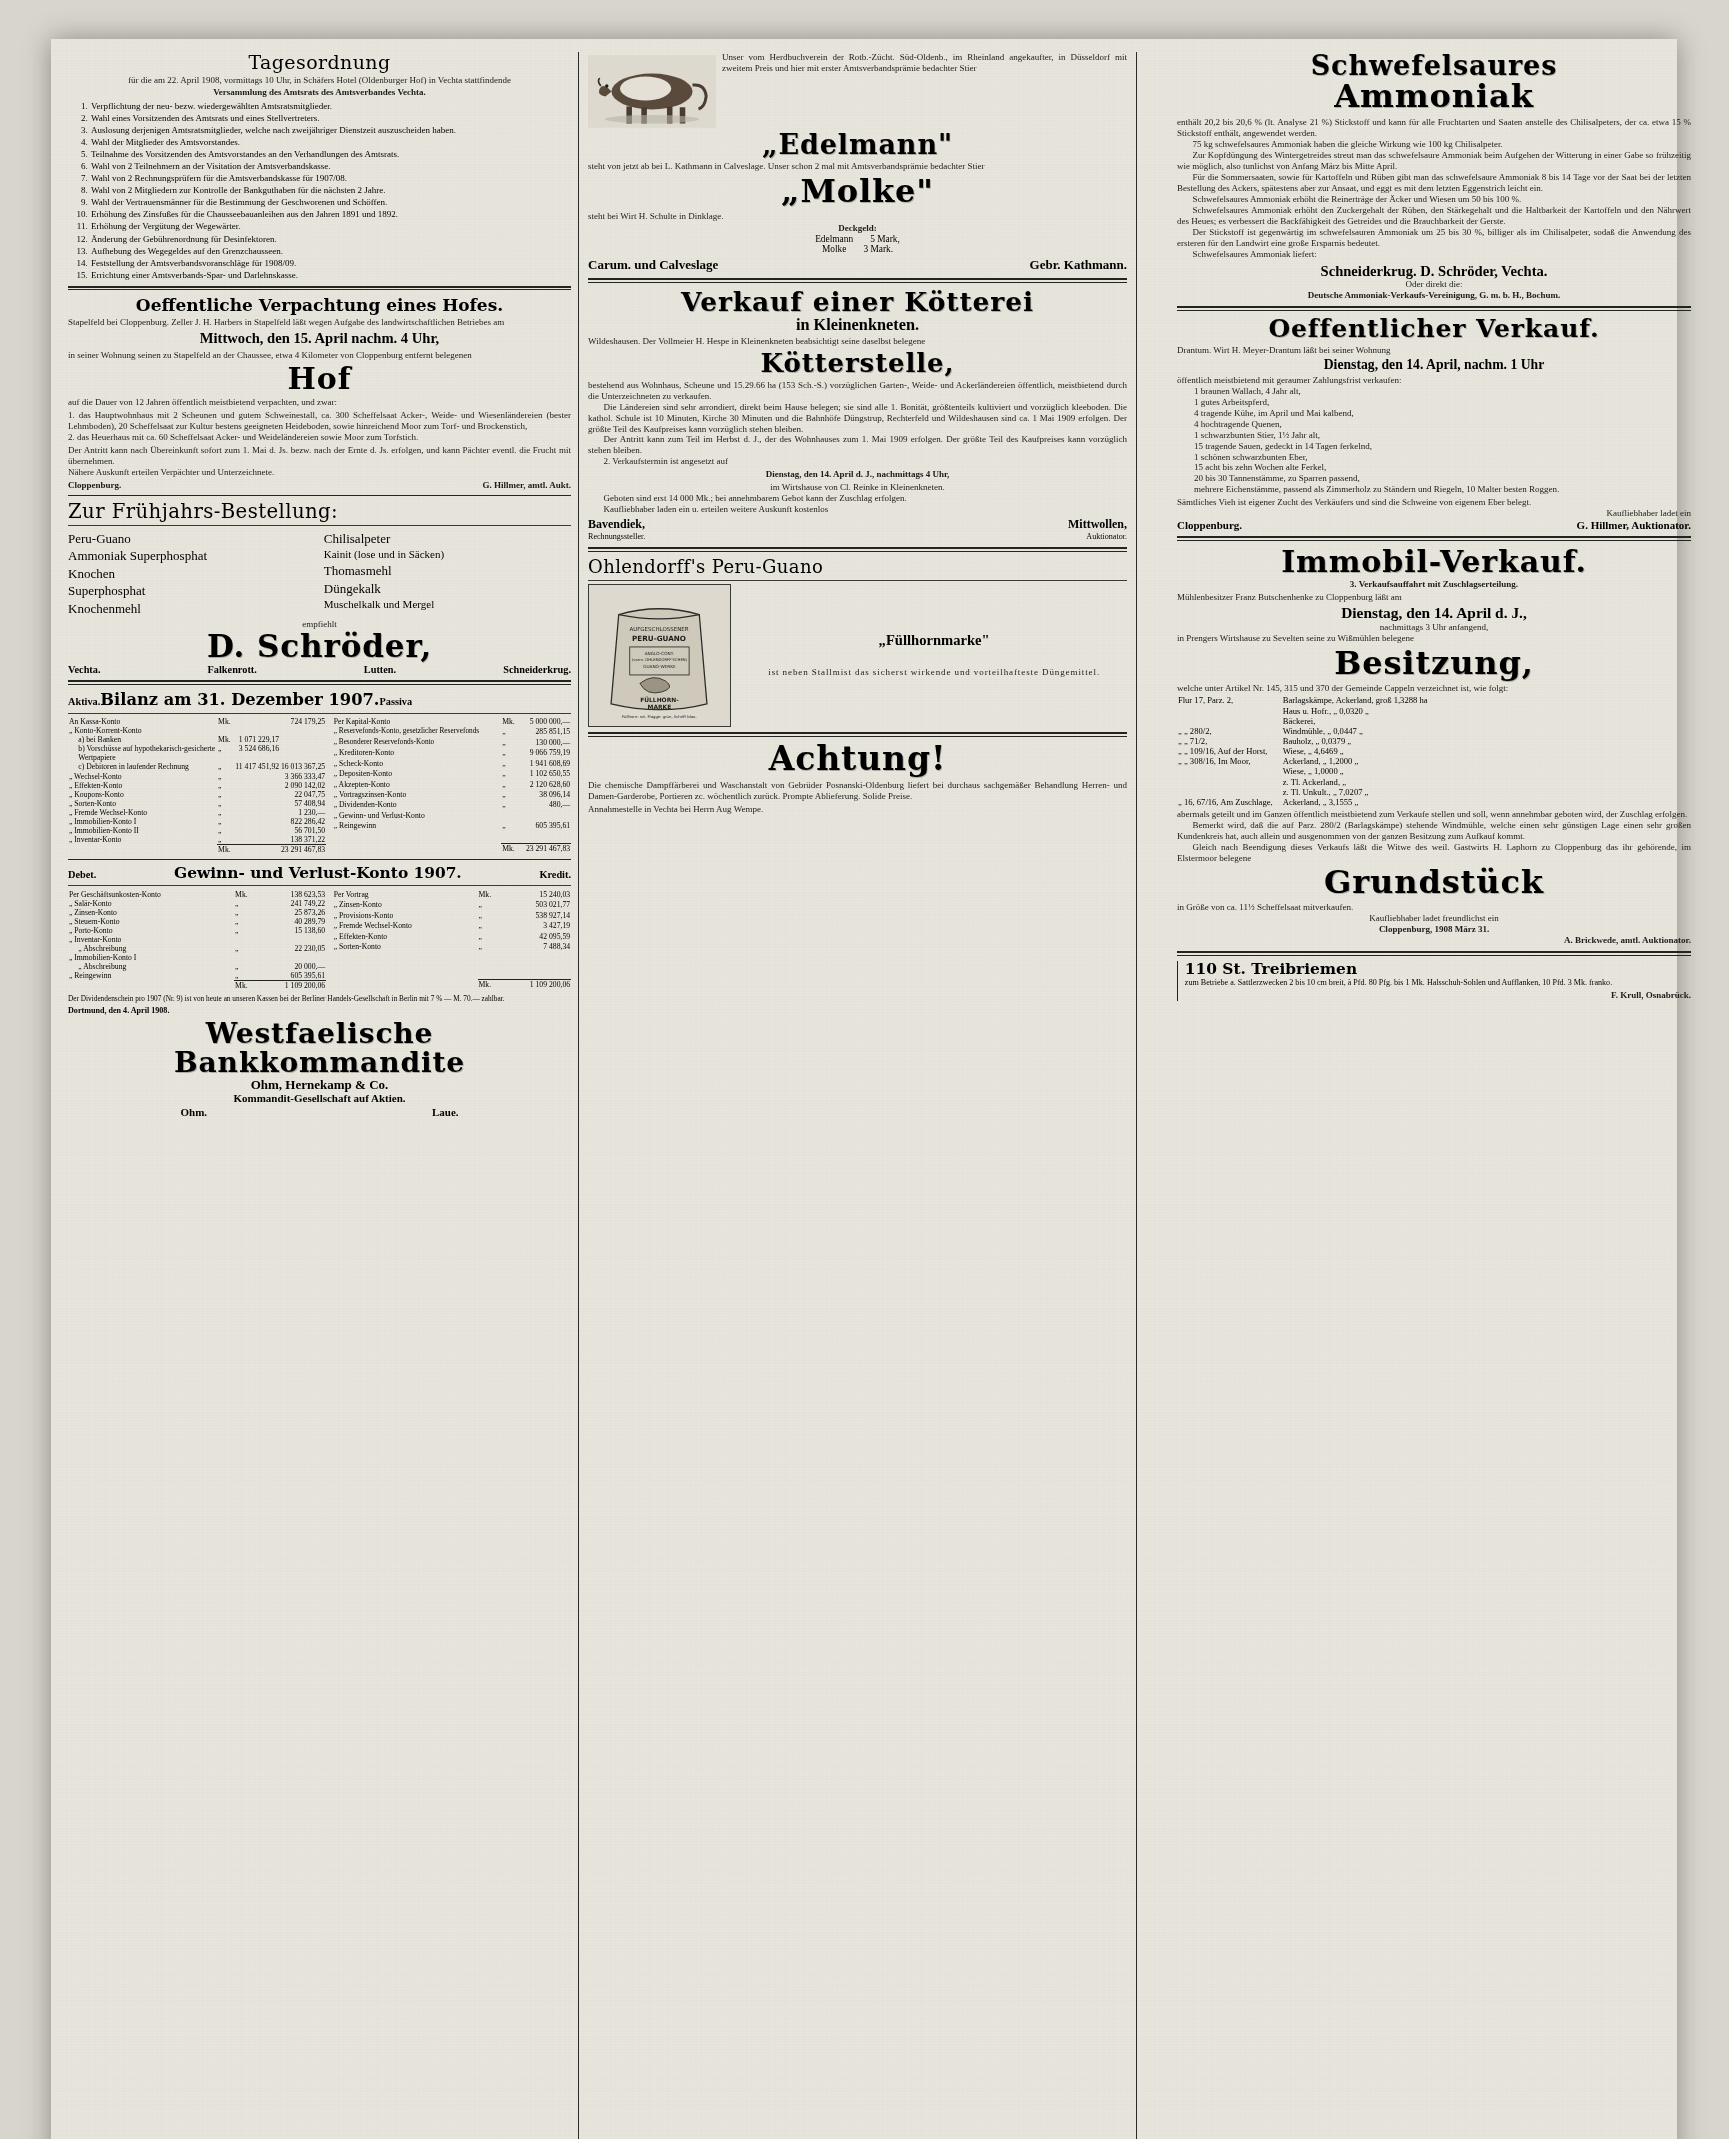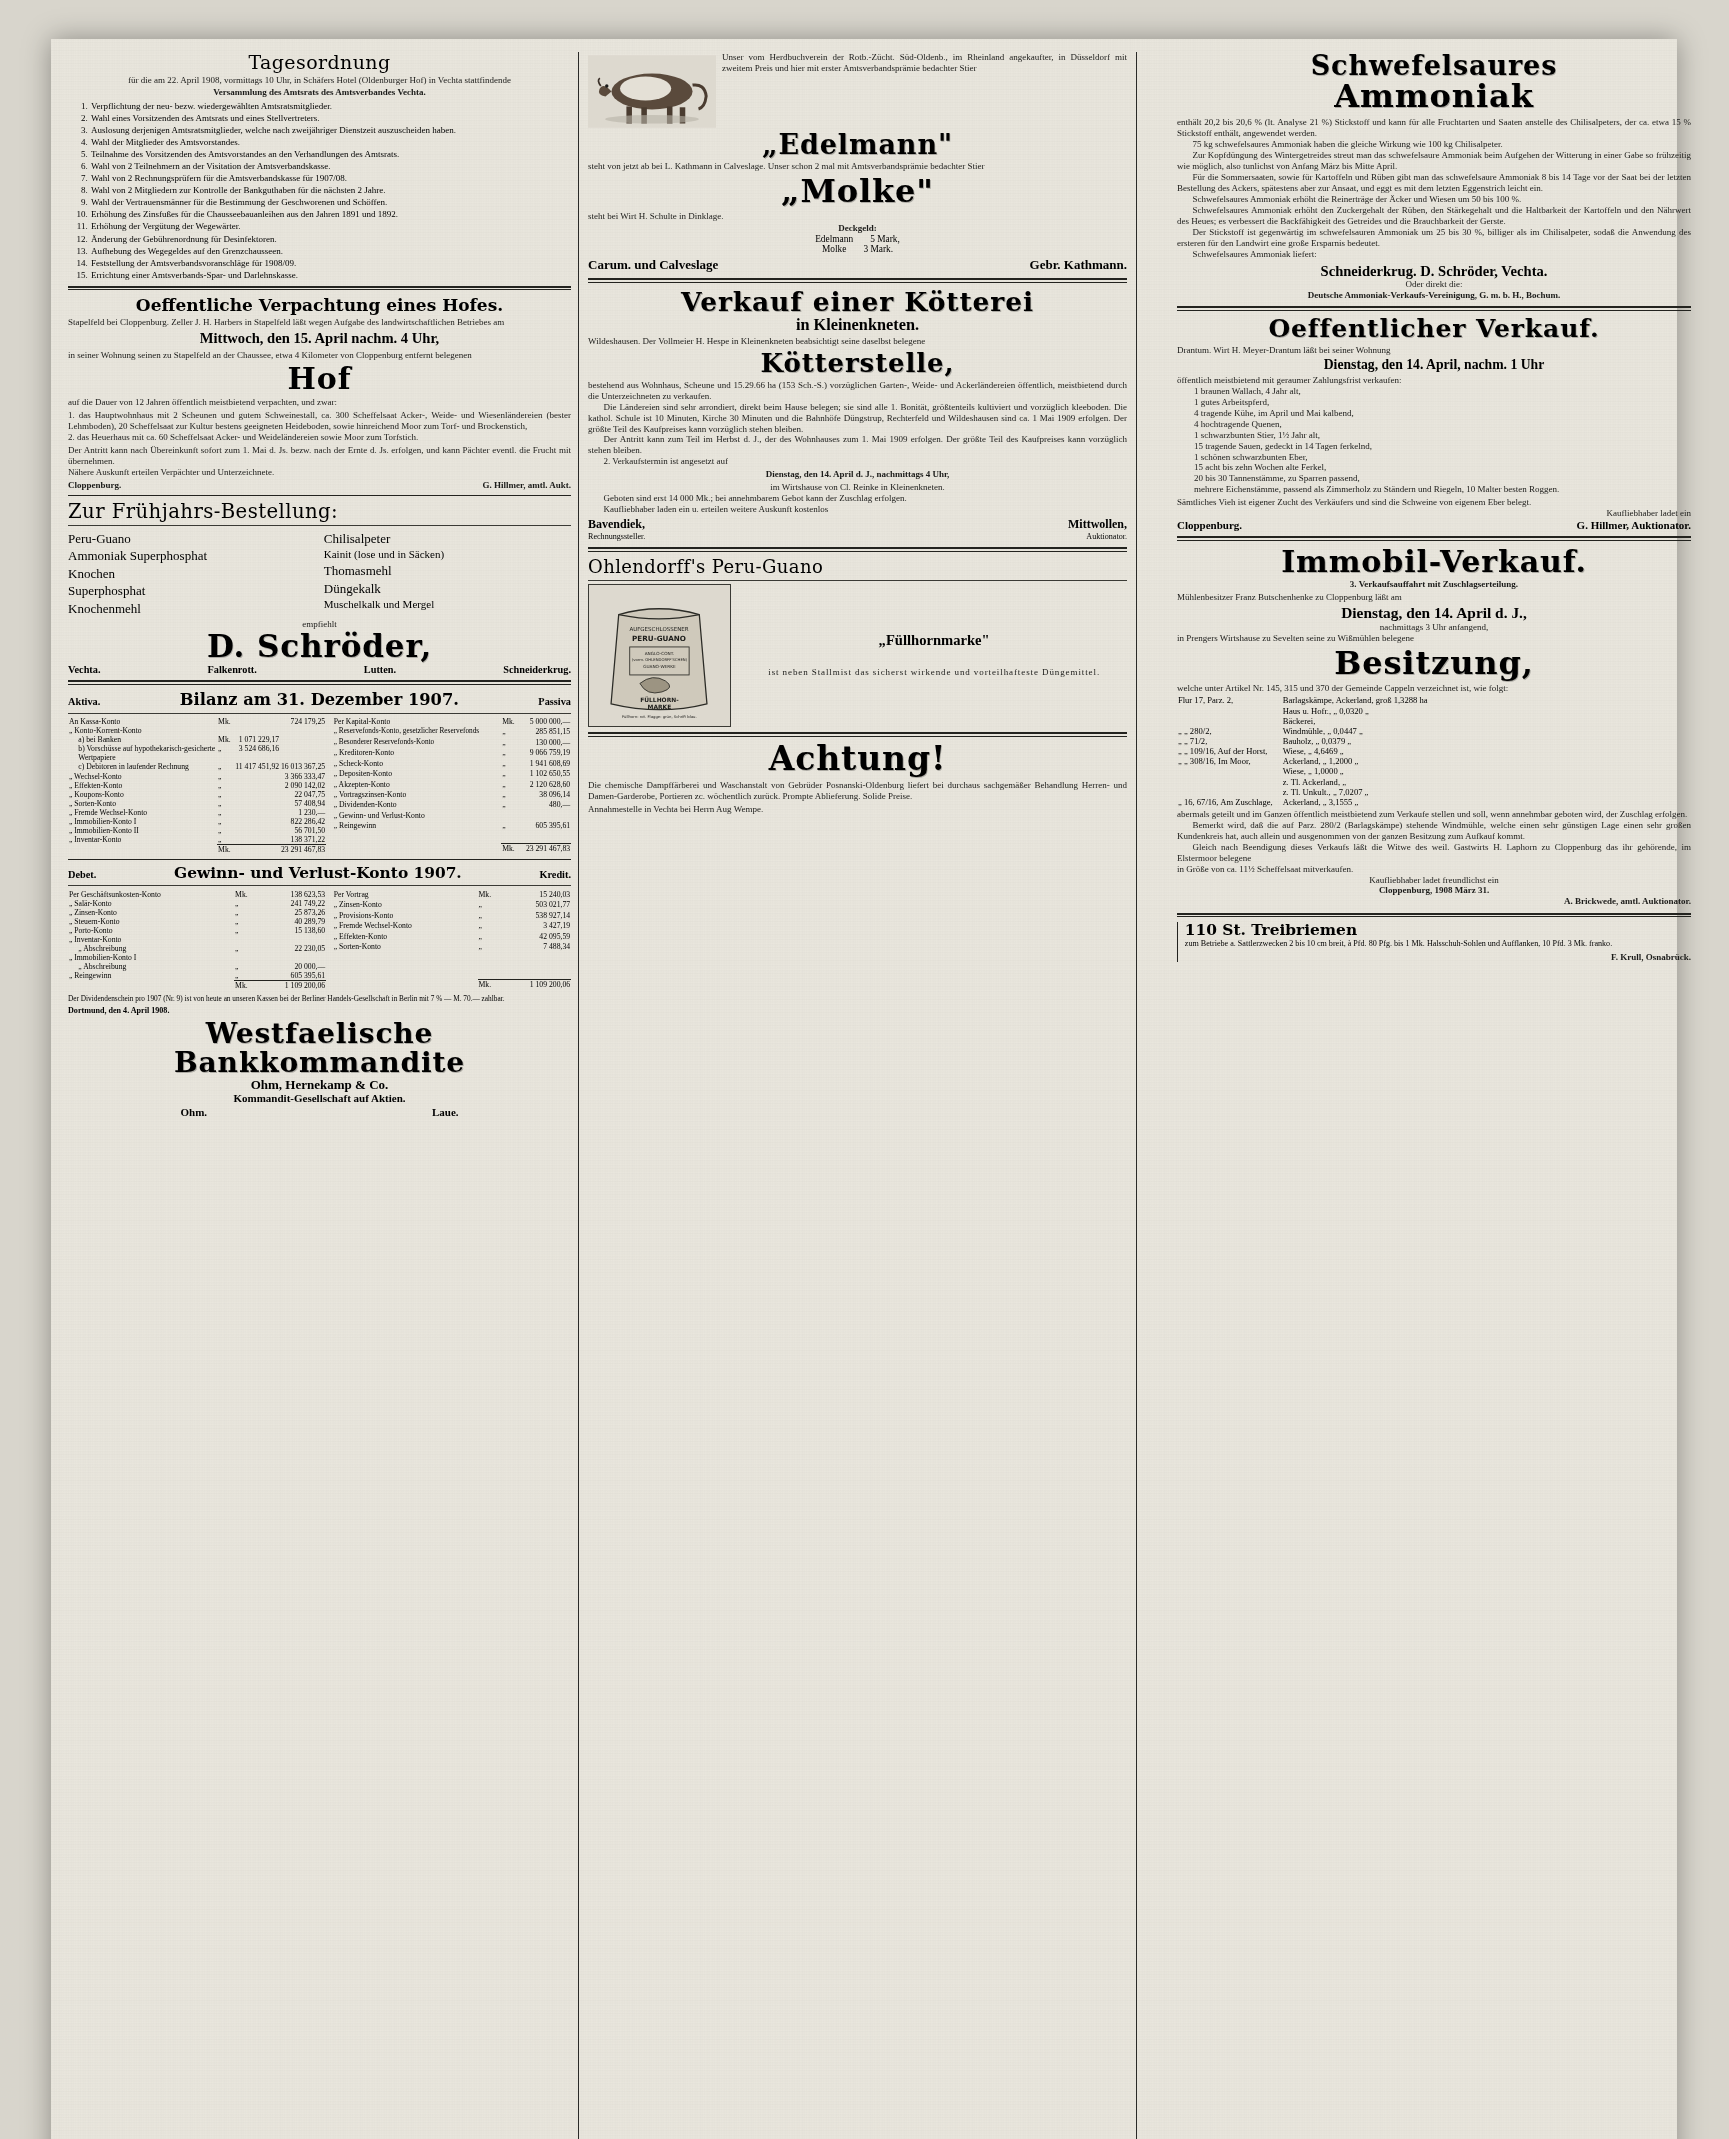--- a/index.html
+++ b/index.html
@@ -153,21 +153,21 @@
             <span>Vechta.</span>
             <span>Falkenrott.</span>
             <span>Lutten.</span>
             <span>Schneiderkrug.</span>
           </div>
         </div>
 
         <hr class="hrdbl">
 
         <div>
-          <div style="display:flex;align-items:baseline;justify-content:space-between">
+          <div style="display:flex;align-items:baseline;">
             <span class="b" style="font-size:10.3px">Aktiva.</span>
             <span class="b fx" style="font-size:16.3px">Bilanz am 31. Dezember 1907.</span>
             <span class="b" style="font-size:10.3px">Passiva</span>
           </div>
           <hr class="hrthin">
           <div style="display:flex;gap:6.8px">
             <table class="fin" style="width:52%">
               <tbody>
                   <tr>
                     <td class="lbl">An Kassa-Konto</td>
@@ -659,20 +659,21 @@
             <tr>
                   <td><span>„</span> <span>16,</span> <span>67/16, Am Zuschlage,</span></td>
                   <td style="white-space:normal">Ackerland, „ 3,1555 „</td>
                 </tr>
           </tbody>
             </table>
 
           <div class="txt" style="margin-top:1.7px">abermals geteilt und im Ganzen öffentlich meistbietend zum Verkaufe stellen und soll, wenn annehmbar geboten wird, der Zuschlag erfolgen.</div>
           <div class="txt ind">Bemerkt wird, daß die auf Parz. 280/2 (Barlagskämpe) stehende Windmühle, welche einen sehr günstigen Lage einen sehr großen Kundenkreis hat, auch allein und ausgenommen von der ganzen Besitzung zum Aufkauf kommt.</div>
           <div class="txt ind">Gleich nach Beendigung dieses Verkaufs läßt die Witwe des weil. Gastwirts H. Laphorn zu Cloppenburg das ihr gehörende, im Elstermoor belegene</div>
+          <div class="h1 fx shadowtext" style="font-size:32px;margin:2.6px 0">Grundstück</div>
           <div class="txt">in Größe von ca. 11½ Scheffelsaat mitverkaufen.</div>
           <div class="txt ctr">Kaufliebhaber ladet freundlichst ein</div>
           <div class="txt ctr b">Cloppenburg, 1908 März 31.</div>
           <div class="txt right b">A. Brickwede, amtl. Auktionator.</div>
         </div>
 
         <hr class="hrdbl">
 
         <div style="display:flex;gap:8.6px">
           <div style="flex:1;border-left:1.3px solid #23231f;padding-left:6.8px">

